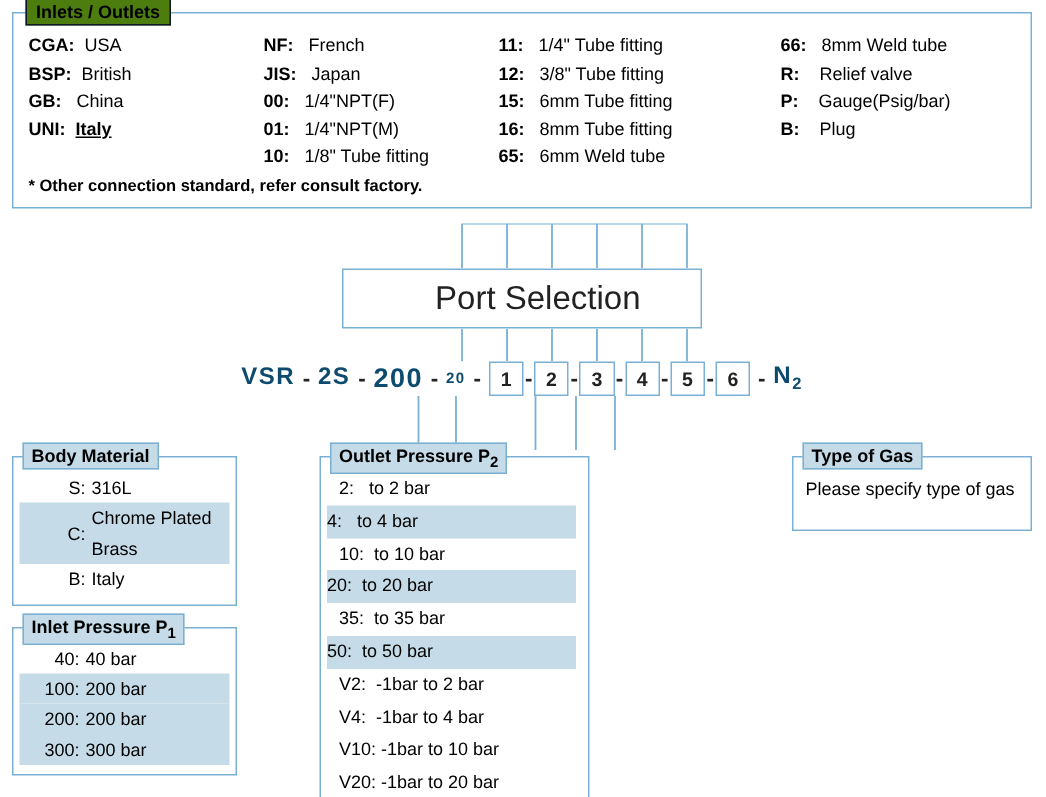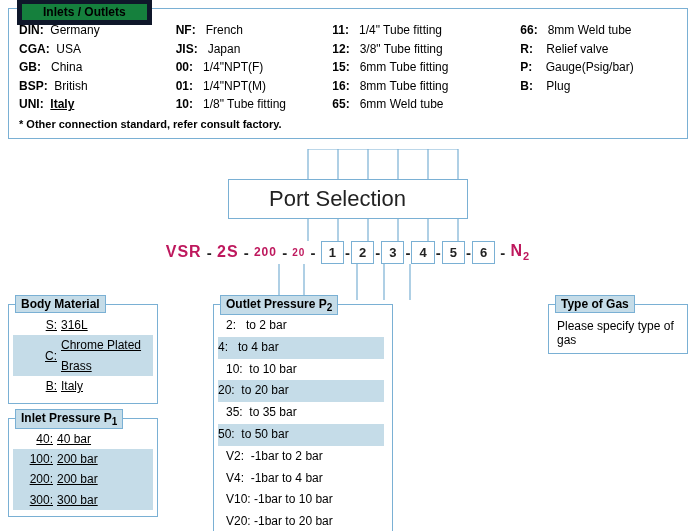--- a/index.html
+++ b/index.html
@@ -25,25 +25,25 @@
       border: 1.5px solid #7ab0d4;
       padding: 6px 10px 8px 10px;
       margin-bottom: 10px;
       position: relative;
       width: 680px;
     }
     .inlets-box .box-title {
       position: absolute;
       top: -10px;
       left: 8px;
-      background: #15803d;
-      padding: 1px 21px;
+      background: #4d7c0f;
+      padding: 1px 6px;
       font-weight: bold;
       font-size: 12px;
-      border: 5px solid #0f172a;
+      border: 1px solid #0f172a;
     }
     .inlets-content {
       display: flex;
       gap: 0;
       margin-top: 6px;
     }
     .inlets-col {
       flex: 1;
       line-height: 1.55;
     }
@@ -60,36 +60,36 @@
     .bold { font-weight: bold; }
     .underline { text-decoration: underline; }
     .port-selection-box {
       border: 1.5px solid #7ab0d4;
       padding: 6px 40px;
       font-size: 22px;
       font-weight: normal;
       color: #222;
       background: #fff;
       min-width: 240px;
-      text-align: left;
+      text-align: right;
       position: relative;
     }
 
     
     .model-row {
       display: flex;
       align-items: center;
       justify-content: center;
       margin: 0;
       position: relative;
     }
     .model-prefix {
       font-size: 15px;
       font-weight: bold;
-      color: #be185d;
+      color: #0c4a6e;
       letter-spacing: 1px;
       text-align: center;
     }
     .model-separator {
       font-size: 15px;
       font-weight: bold;
       color: #222;
       margin: 0 1px;
     }
     .model-box {
@@ -100,26 +100,25 @@
       color: #222;
       background: #fff;
       min-width: 22px;
       text-align: center;
     }
 
     
     .left-col {
       width: 150px;
       flex-shrink: 0;
-      text-decoration: underline;
     }
 
     
     .right-col {
-      width: 140px;
+      width: 160px;
       flex-shrink: 0;
     }
 
     
     .info-box {
       border: 1.5px solid #7ab0d4;
       padding: 4px 8px 6px 8px;
       position: relative;
       margin-bottom: 10px;
     }
@@ -178,24 +177,23 @@
   </style>
 </head>
 <body>
 
 <div class="main-container">
 
   <div class="inlets-box">
     <div class="box-title">Inlets / Outlets</div>
     <div class="inlets-content">
       <div class="inlets-col">
-        <div><span class="bold">DIN:</span>&nbsp; Germany</div>
         <div><span class="bold">CGA:</span>&nbsp; USA</div>
+        <div><span class="bold">BSP:</span>&nbsp; British</div>
         <div><span class="bold">GB:</span>&nbsp;&nbsp; China</div>
-        <div><span class="bold">BSP:</span>&nbsp; British</div>
         <div><span class="bold">UNI:</span>&nbsp; <span class="bold"><span class="underline">Italy</span></span></div>
       </div>
       <div class="inlets-col">
         <div><span class="bold">NF:</span>&nbsp;&nbsp; French</div>
         <div><span class="bold">JIS:</span>&nbsp;&nbsp; Japan</div>
         <div><span class="bold">00:</span>&nbsp;&nbsp; 1/4"NPT(F)</div>
         <div><span class="bold">01:</span>&nbsp;&nbsp; 1/4"NPT(M)</div>
         <div><span class="bold">10:</span>&nbsp;&nbsp; 1/8" Tube fitting</div>
       </div>
       <div class="inlets-col inlets-col-wide">
@@ -241,21 +239,21 @@
       <line x1="390" y1="0" x2="390" y2="22" stroke="#7ab0d4" stroke-width="1.2"></line>
       <line x1="420" y1="0" x2="420" y2="22" stroke="#7ab0d4" stroke-width="1.2"></line>
       <line x1="450" y1="0" x2="450" y2="22" stroke="#7ab0d4" stroke-width="1.2"></line>
     </svg>
 
     <div class="model-row" style="width:100%; justify-content:center;">
       <span class="model-prefix" style="font-size:16px; font-weight:bold;">VSR</span>
       <span class="model-separator">&nbsp;-&nbsp;</span>
       <span class="model-prefix" style="font-size:16px; font-weight:bold;">2S</span>
       <span class="model-separator">&nbsp;-&nbsp;</span>
-      <span class="model-prefix" style="font-size:12px; font-weight:bold;">200</span>
+      <span class="model-prefix" style="font-size:18px; font-weight:bold;">200</span>
       <span class="model-separator">&nbsp;-&nbsp;</span>
       <span class="model-prefix" style="font-size:10px; font-weight:bold;">20</span>
       <span class="model-separator">&nbsp;-&nbsp;</span>
 
       <div class="model-box">1</div>
       <span class="model-separator">-</span>
       <div class="model-box">2</div>
       <span class="model-separator">-</span>
       <div class="model-box">3</div>
       <span class="model-separator">-</span>

